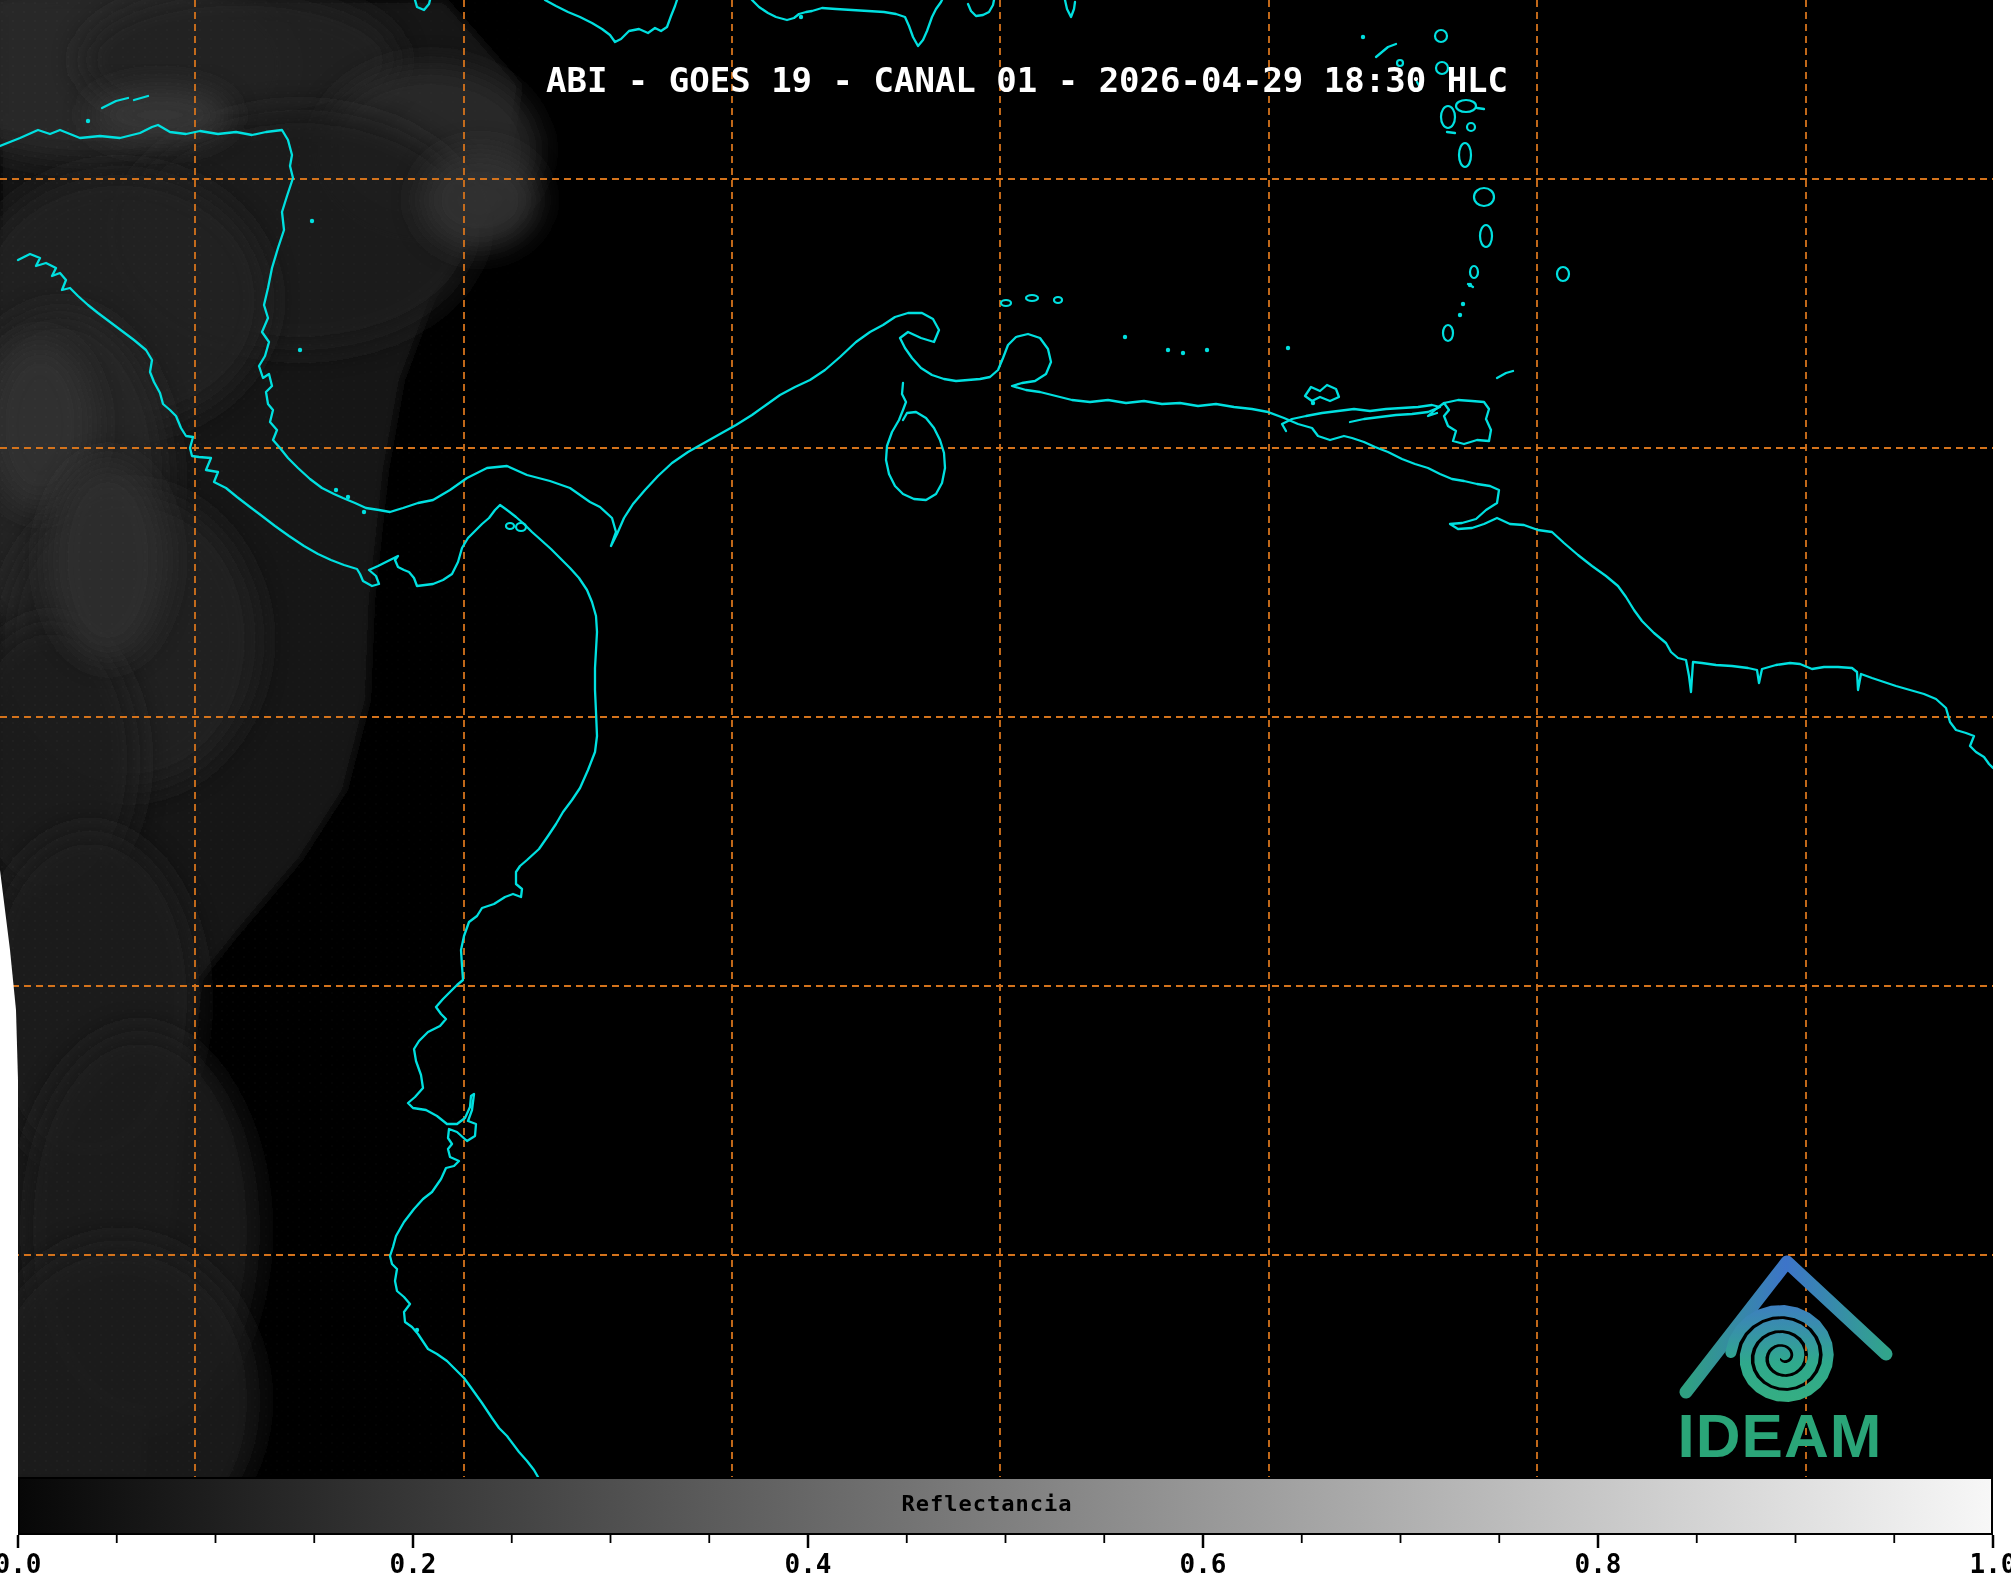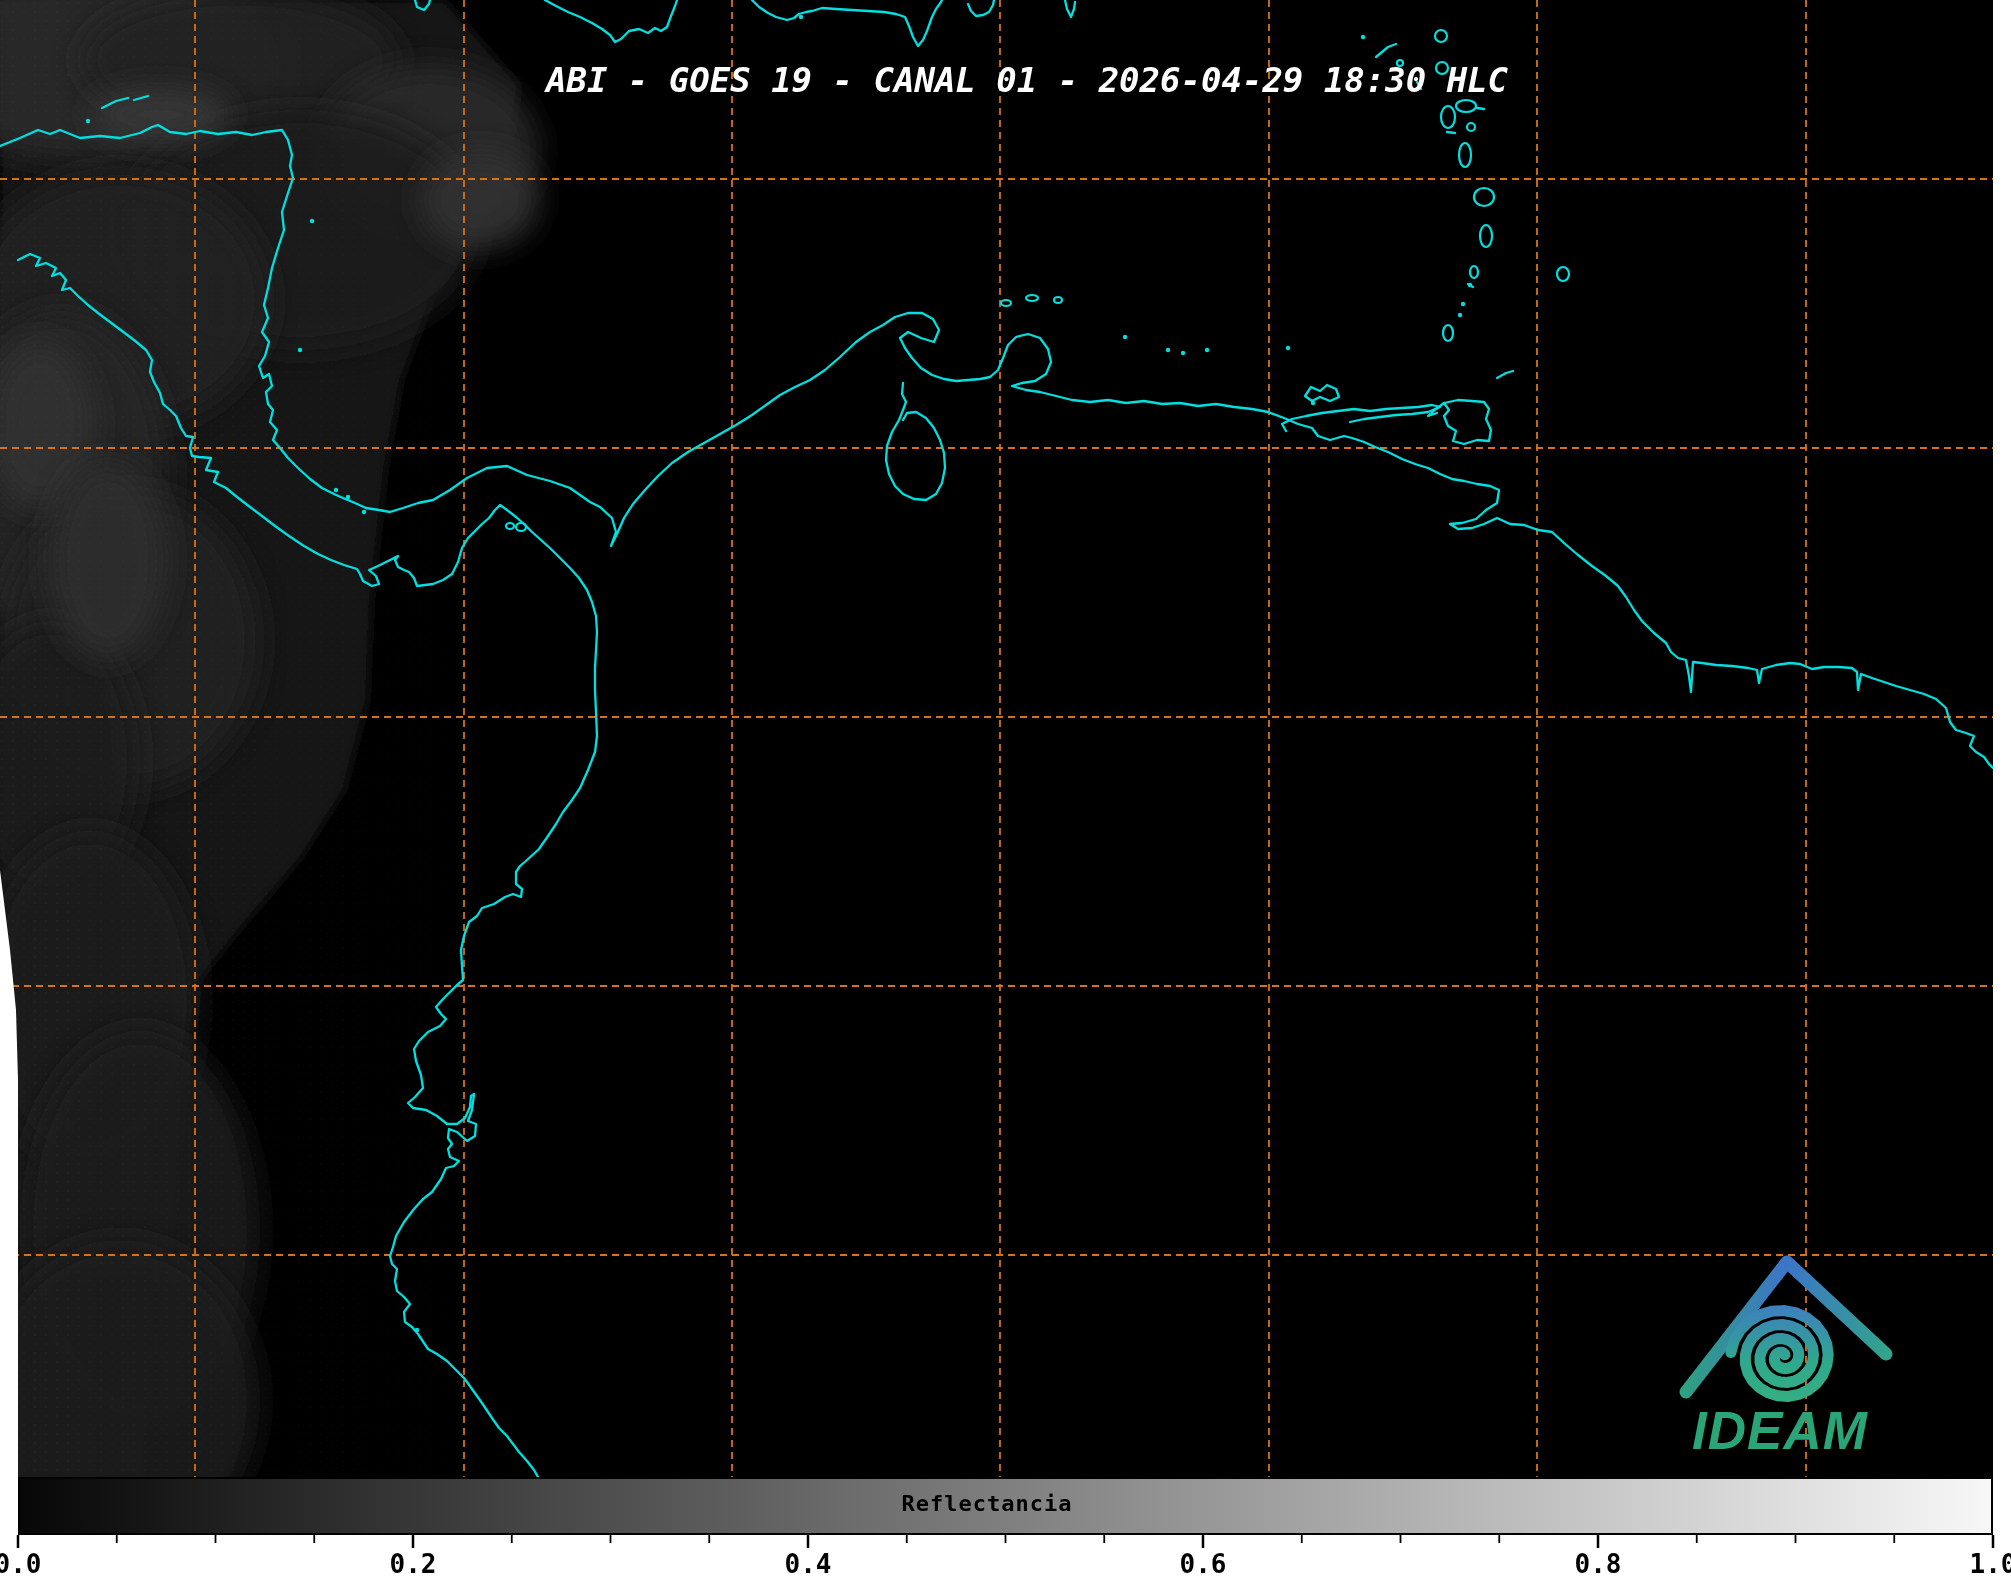--- a/index.html
+++ b/index.html
@@ -1,31 +1,31 @@
 <!DOCTYPE html>
 <html><head>
 <meta charset="utf-8">
 <style>
   html,body{margin:0;padding:0;background:#ffffff;}
   #page{position:relative;width:2011px;height:1577px;background:#ffffff;overflow:hidden;
         font-family:"DejaVu Sans Mono",monospace;}
-  #map-wrap{position:absolute;left:0;top:0;width:1993px;height:1477px;background:#000;font-style:italic;}
+  #map-wrap{position:absolute;left:0;top:0;width:1993px;height:1477px;background:#000;}
   #map-svg{position:absolute;left:0;top:0;}
   #map-title{position:absolute;left:1027px;top:60px;transform:translateX(-50%);
              color:#ffffff;font-size:34px;font-weight:bold;white-space:nowrap;letter-spacing:0px;}
   #colorbar{position:absolute;left:18px;top:1477px;width:1975px;height:58px;
             background:linear-gradient(to right,#070707,#f7f7f7);
             border:2px solid #000;box-sizing:border-box;}
   #colorbar-label{position:absolute;left:987px;top:1491px;transform:translateX(-50%);
                   color:#000;font-size:22px;font-weight:bold;letter-spacing:1px;}
   #axis-svg{position:absolute;left:0;top:1535px;}
   .ticklab{font-family:"DejaVu Sans Mono",monospace;font-size:26px;font-weight:bold;fill:#000;}
   #logo{position:absolute;left:1655px;top:1240px;}
   #logo-text{position:absolute;left:1780px;top:1400px;transform:translateX(-50%);
-             font-family:"Liberation Sans",sans-serif;font-weight:bold;font-size:53px;
+             font-family:"Liberation Sans",sans-serif;font-weight:bold;font-size:62px;
              color:#2aa578;letter-spacing:1px;}
 </style>
 </head>
 <body>
 
 <div id="page">
 
   <div id="map-wrap">
     <svg id="map-svg" width="1993" height="1477" viewBox="0 0 1993 1477">
       <defs>

